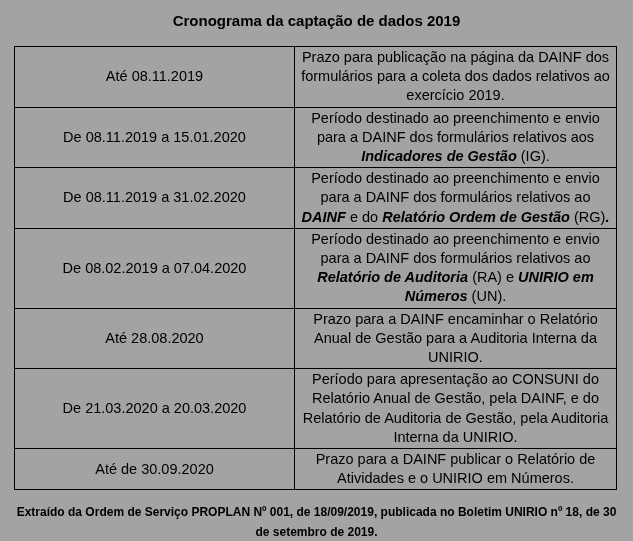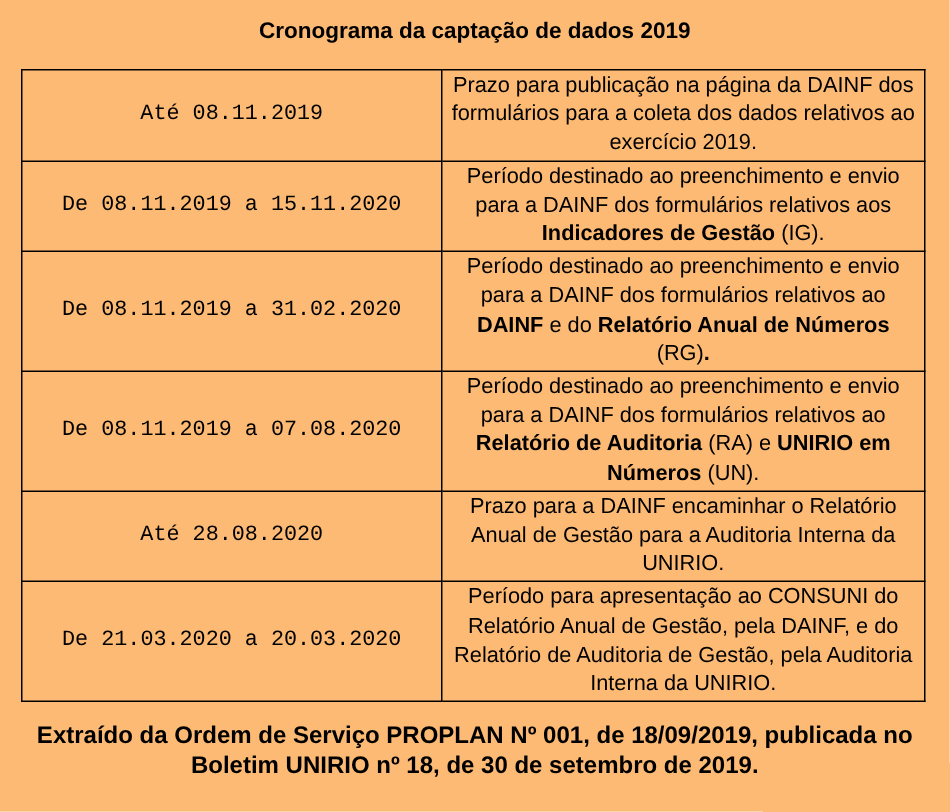--- a/index.html
+++ b/index.html
@@ -9,21 +9,21 @@
     background: #ffffff;
     width: 633px;
     height: 541px;
     font-family: "Liberation Sans", sans-serif;
     color: #000000;
     overflow: hidden;
   }
   .page {
     width: 633px;
     height: 541px;
-    background: #fdba74;
+    background: #a3a3a3;
     padding-top: 12px;
   }
   .doc-title {
     font-size: 15px;
     font-weight: bold;
     text-align: center;
     margin: 0 0 17px 0;
     letter-spacing: 0;
   }
   table.schedule {
@@ -34,67 +34,71 @@
   table.schedule td {
     border: 1.5px solid #000000;
     text-align: center;
     vertical-align: middle;
     font-size: 14.5px;
     line-height: 19.2px;
     padding: 1px 4px;
   }
   td.period-cell {
     width: 280px;
-    font-family: Liberation Mono, monospace;
   }
   td.description-cell {
     width: 322px;
     padding: 1px 15px;
   }
   td.description-cell .bold {
     font-weight: bold;
+    font-style: italic;
   }
   .source-note {
-    font-size: 16px;
+    font-size: 12px;
     font-weight: bold;
     text-align: center;
     line-height: 19.5px;
     max-width: 606px;
     margin: 13px auto 0 auto;
   }
 </style>
 </head>
 <body>
 
 <div class="page">
   <h1 class="doc-title">Cronograma da captação de dados 2019</h1>
 
   <table class="schedule">
     <tbody>
         <tr>
           <td class="period-cell">Até 08.11.2019</td>
           <td class="description-cell"><span>Prazo para publicação na página da DAINF dos formulários para a coleta dos dados relativos ao exercício 2019.</span></td>
         </tr>
         <tr>
-          <td class="period-cell">De 08.11.2019 a 15.11.2020</td>
+          <td class="period-cell">De 08.11.2019 a 15.01.2020</td>
           <td class="description-cell"><span>Período destinado ao preenchimento e envio para a DAINF dos formulários relativos aos </span><span class="bold">Indicadores de Gestão</span><span> (IG).</span></td>
         </tr>
         <tr>
           <td class="period-cell">De 08.11.2019 a 31.02.2020</td>
-          <td class="description-cell"><span>Período destinado ao preenchimento e envio para a DAINF dos formulários relativos ao </span><span class="bold">DAINF</span><span> e do </span><span class="bold">Relatório Anual de Números</span><span> (RG)</span><span class="bold">.</span></td>
+          <td class="description-cell"><span>Período destinado ao preenchimento e envio para a DAINF dos formulários relativos ao </span><span class="bold">DAINF</span><span> e do </span><span class="bold">Relatório Ordem de Gestão</span><span> (RG)</span><span class="bold">.</span></td>
         </tr>
         <tr>
-          <td class="period-cell">De 08.11.2019 a 07.08.2020</td>
+          <td class="period-cell">De 08.02.2019 a 07.04.2020</td>
           <td class="description-cell"><span>Período destinado ao preenchimento e envio para a DAINF dos formulários relativos ao </span><span class="bold">Relatório de Auditoria</span><span> (RA) e </span><span class="bold">UNIRIO em Números</span><span> (UN).</span></td>
         </tr>
         <tr>
           <td class="period-cell">Até 28.08.2020</td>
           <td class="description-cell"><span>Prazo para a DAINF encaminhar o Relatório Anual de Gestão para a Auditoria Interna da UNIRIO.</span></td>
         </tr>
         <tr>
           <td class="period-cell">De 21.03.2020 a 20.03.2020</td>
           <td class="description-cell"><span>Período para apresentação ao CONSUNI do Relatório Anual de Gestão, pela DAINF, e do Relatório de Auditoria de Gestão, pela Auditoria Interna da UNIRIO.</span></td>
         </tr>
+        <tr>
+          <td class="period-cell">Até de 30.09.2020</td>
+          <td class="description-cell"><span>Prazo para a DAINF publicar o Relatório de Atividades e o UNIRIO em Números.</span></td>
+        </tr>
       </tbody>
   </table>
 
   <p class="source-note">Extraído da Ordem de Serviço PROPLAN Nº 001, de 18/09/2019, publicada no Boletim UNIRIO nº 18, de 30 de setembro de 2019.</p>
 </div>
 
 </body></html>

